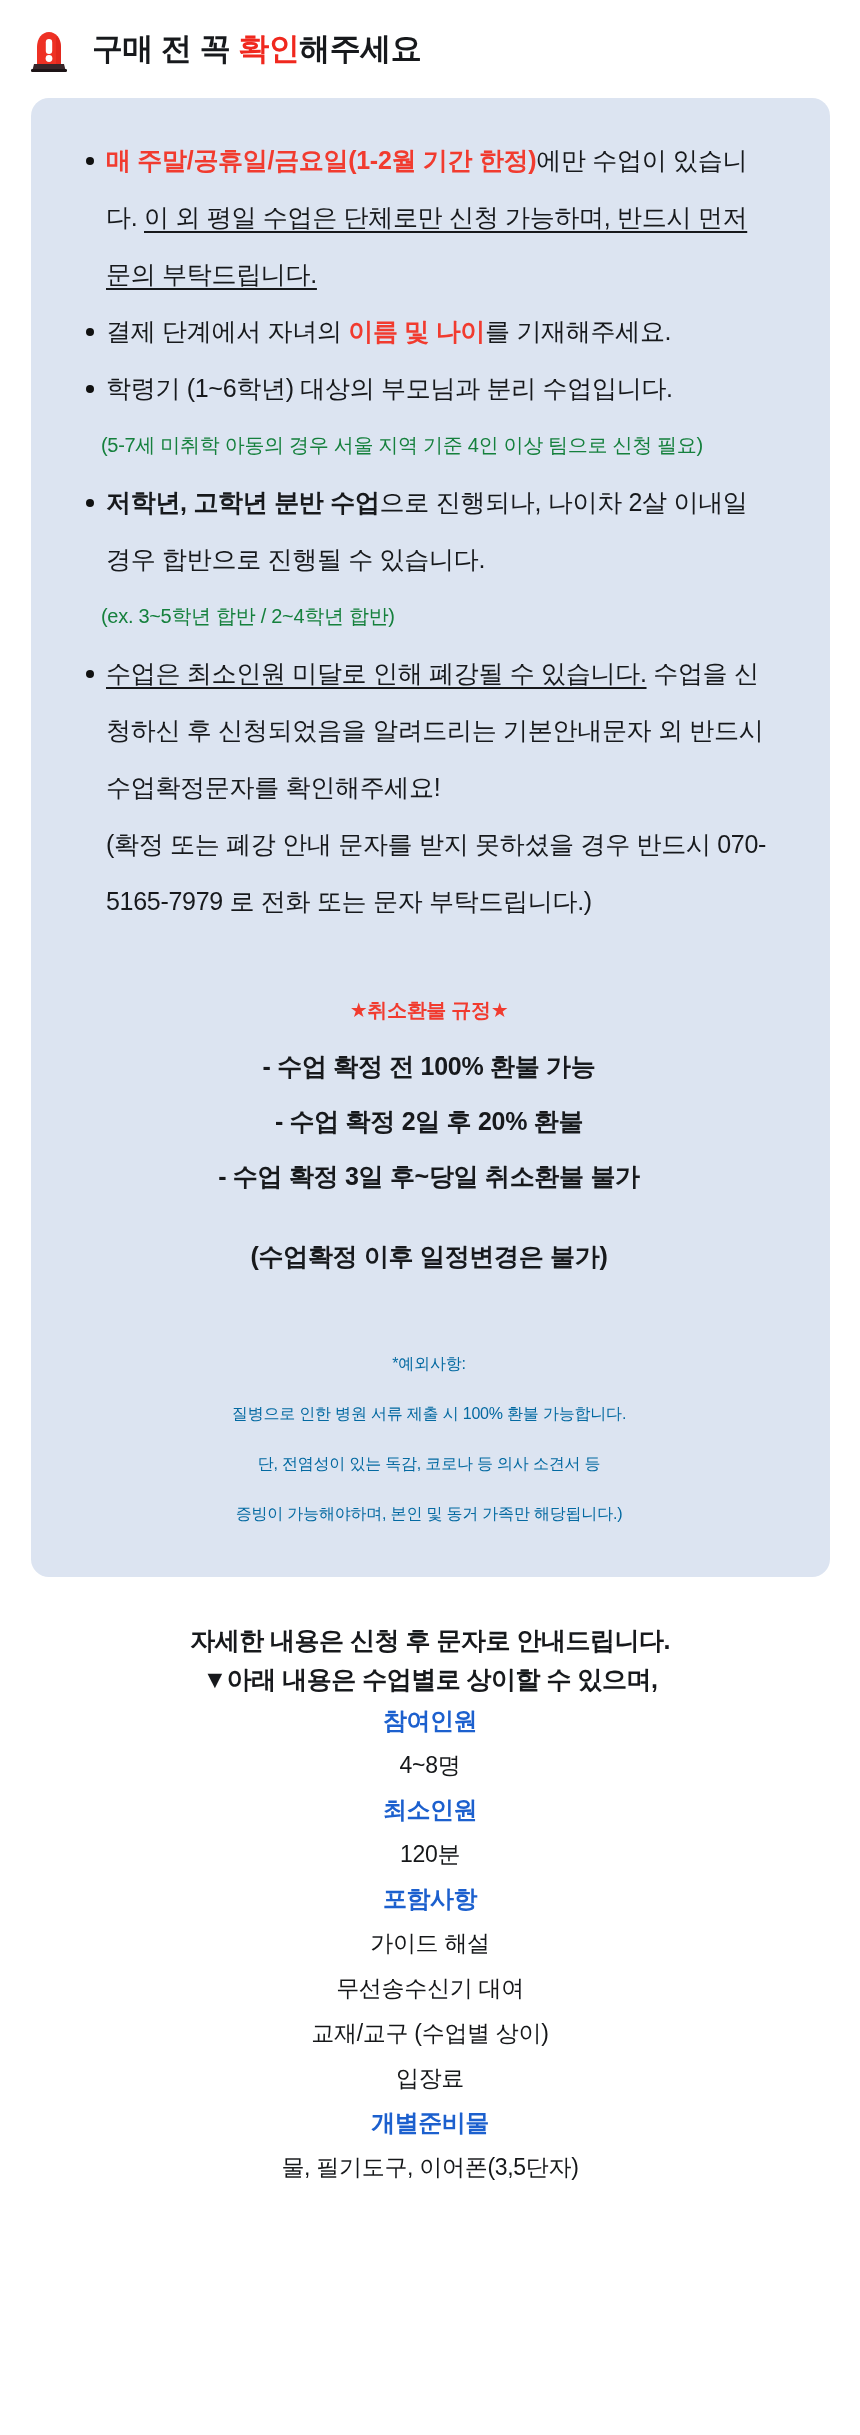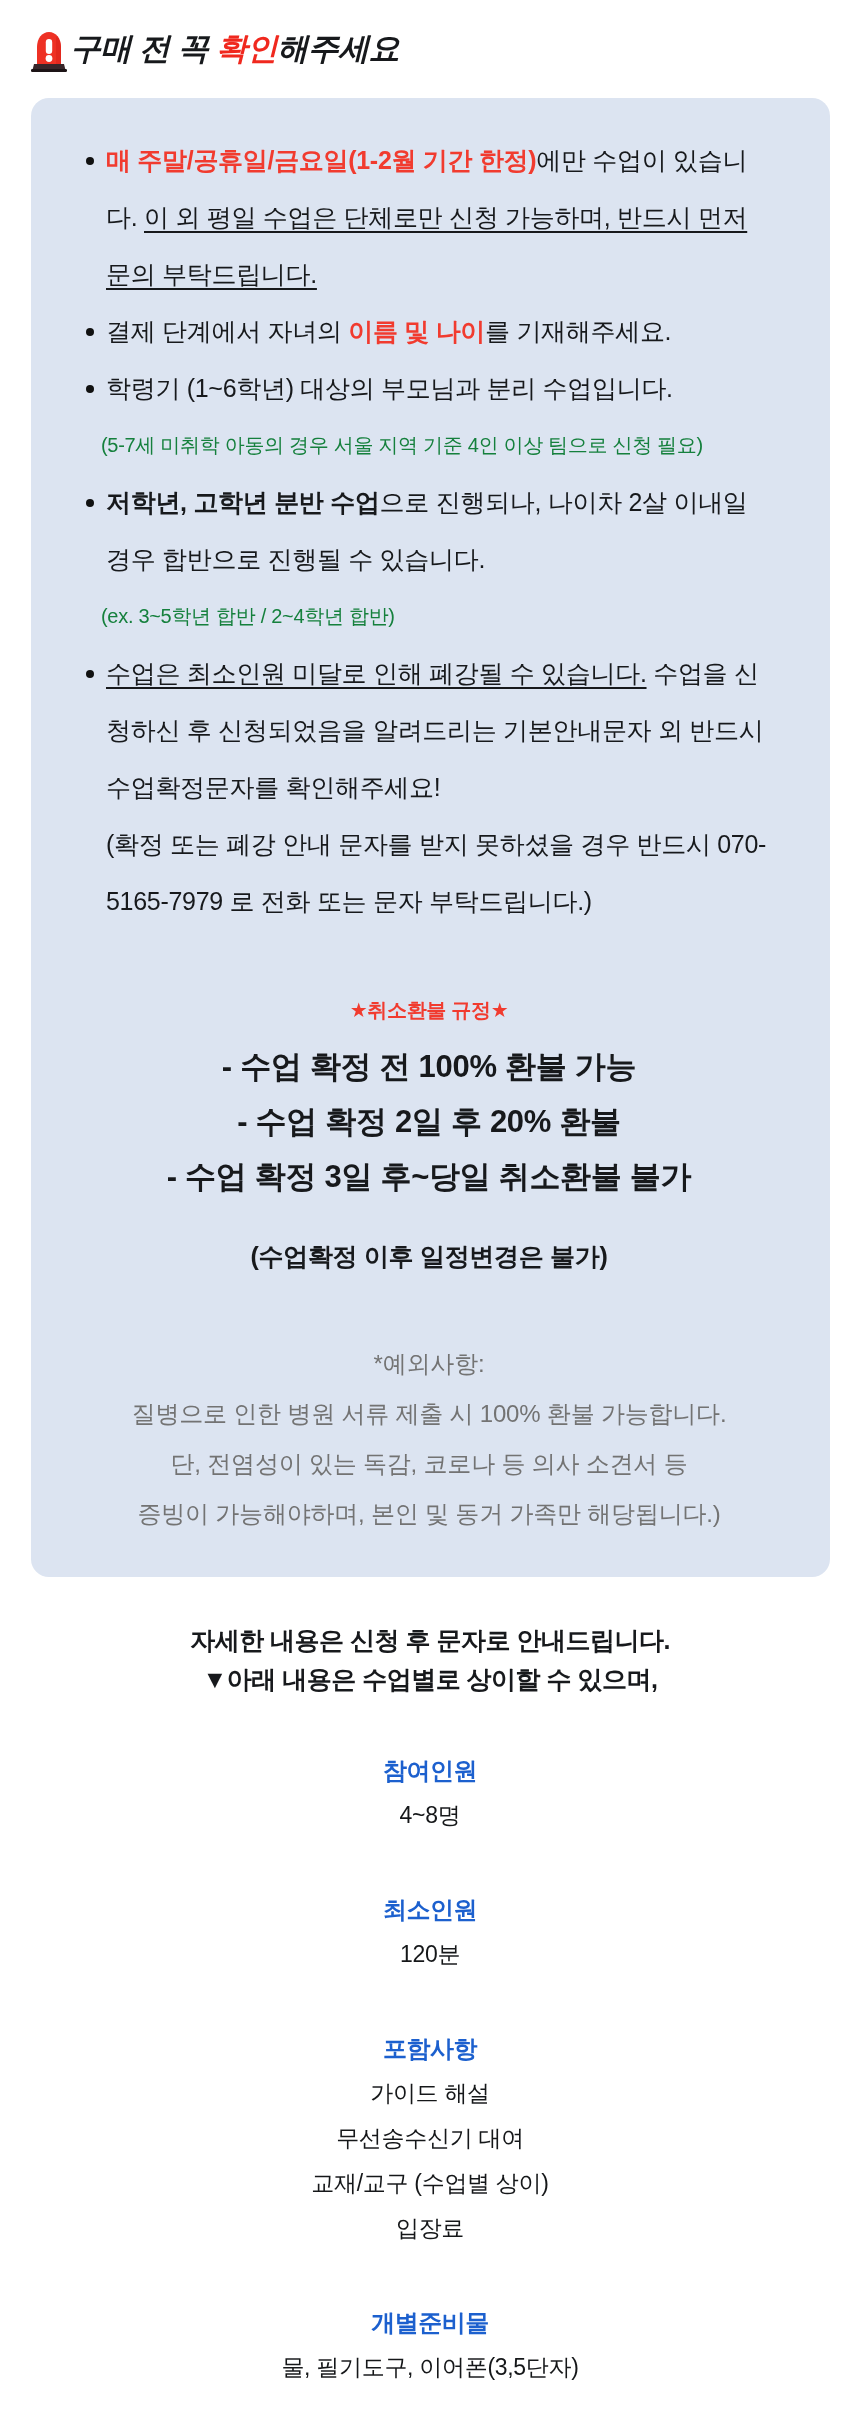--- a/index.html
+++ b/index.html
@@ -5,21 +5,21 @@
   html,body{margin:0;padding:0;background:#ffffff;}
   body{
     width:860px;
     font-family:"Liberation Sans","DejaVu Sans",sans-serif;
     color:#17191c;
     -webkit-font-smoothing:antialiased;
   }
   .page{width:860px;min-height:2435px;box-sizing:border-box;padding-top:18px;}
 
   
-  .header{display:flex;align-items:center;gap:0;padding:8px 0 0 28px;font-style:italic;}
+  .header{display:flex;align-items:center;gap:22px;padding:8px 0 0 28px;}
   .siren{width:42px;height:46px;flex:0 0 auto;}
   .page-title{font-size:31px;font-weight:800;letter-spacing:-0.5px;line-height:1.2;}
   .page-title .seg-red{font-weight:800;}
 
   
   .notice-box{
     margin:26px 30px 0 31px;
     background:#dce4f1;
     border-radius:18px;
     padding:18px 40px 38px 37px;
@@ -39,31 +39,31 @@
   .seg-red{color:#f0281e;}
   .seg-bold{font-weight:700;}
   .seg-underline{text-decoration:underline;text-decoration-thickness:2px;text-underline-offset:5px;}
 
   
   .refund{text-align:center;}
   .refund-heading{
     margin-top:52px;color:#f13b2f;font-weight:800;
     font-size:20px;line-height:57px;letter-spacing:-0.3px;
   }
-  .refund-line{font-size:31px;font-weight:700;line-height:55px;letter-spacing:-0.3px;text-align:center;}
+  .refund-line{font-size:25px;font-weight:700;line-height:55px;letter-spacing:-0.3px;text-align:center;}
   .refund-note{font-size:25px;font-weight:700;line-height:55px;margin-top:25px;letter-spacing:-0.3px;}
   .exceptions{margin-top:55px;}
-  .exception-line{font-size:24px;color:#737373;line-height:50px;letter-spacing:-0.2px;}
+  .exception-line{font-size:16px;color:#0369a1;line-height:50px;letter-spacing:-0.2px;}
 
   
   .footer-note{margin-top:44px;text-align:center;}
   .footer-note div{font-size:25px;font-weight:800;line-height:39px;letter-spacing:-0.5px;}
 
   .info-sections{text-align:center;padding-bottom:40px;}
-  .info-label{margin-top:50px;color:#1c60ce;font-size:24px;font-weight:800;line-height:44px;letter-spacing:-0.5px;}
+  .info-label{color:#1c60ce;font-size:24px;font-weight:800;line-height:44px;letter-spacing:-0.5px;}
   .info-value{font-size:23px;line-height:45px;color:#151719;letter-spacing:-0.3px;}
 </style>
 </head>
 <body>
 
 <div class="page">
 
   <div class="header">
     <svg class="siren" viewBox="0 0 42 46" aria-hidden="true">
       <path d="M9 38 V21 C9 12.5 14 6 21 6 C28 6 33 12.5 33 21 V38 Z" fill="#ee3124"></path>

